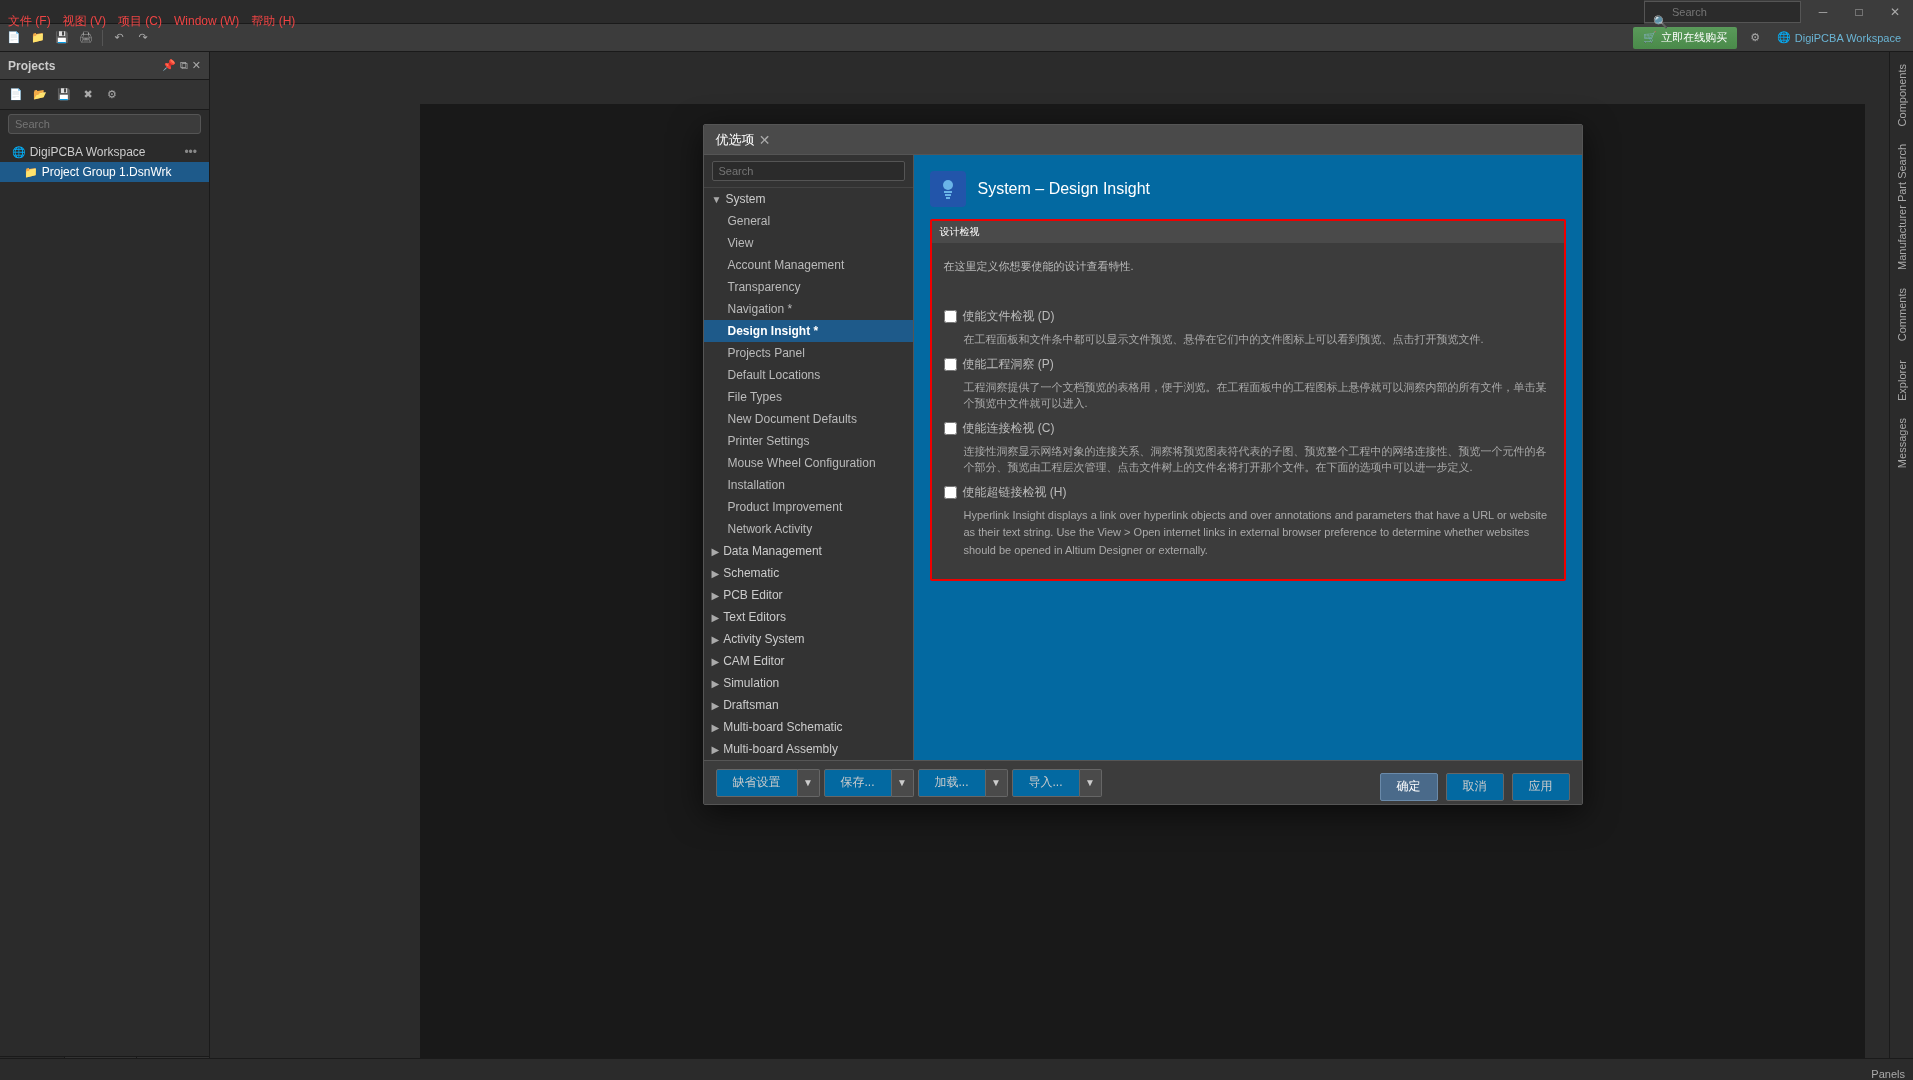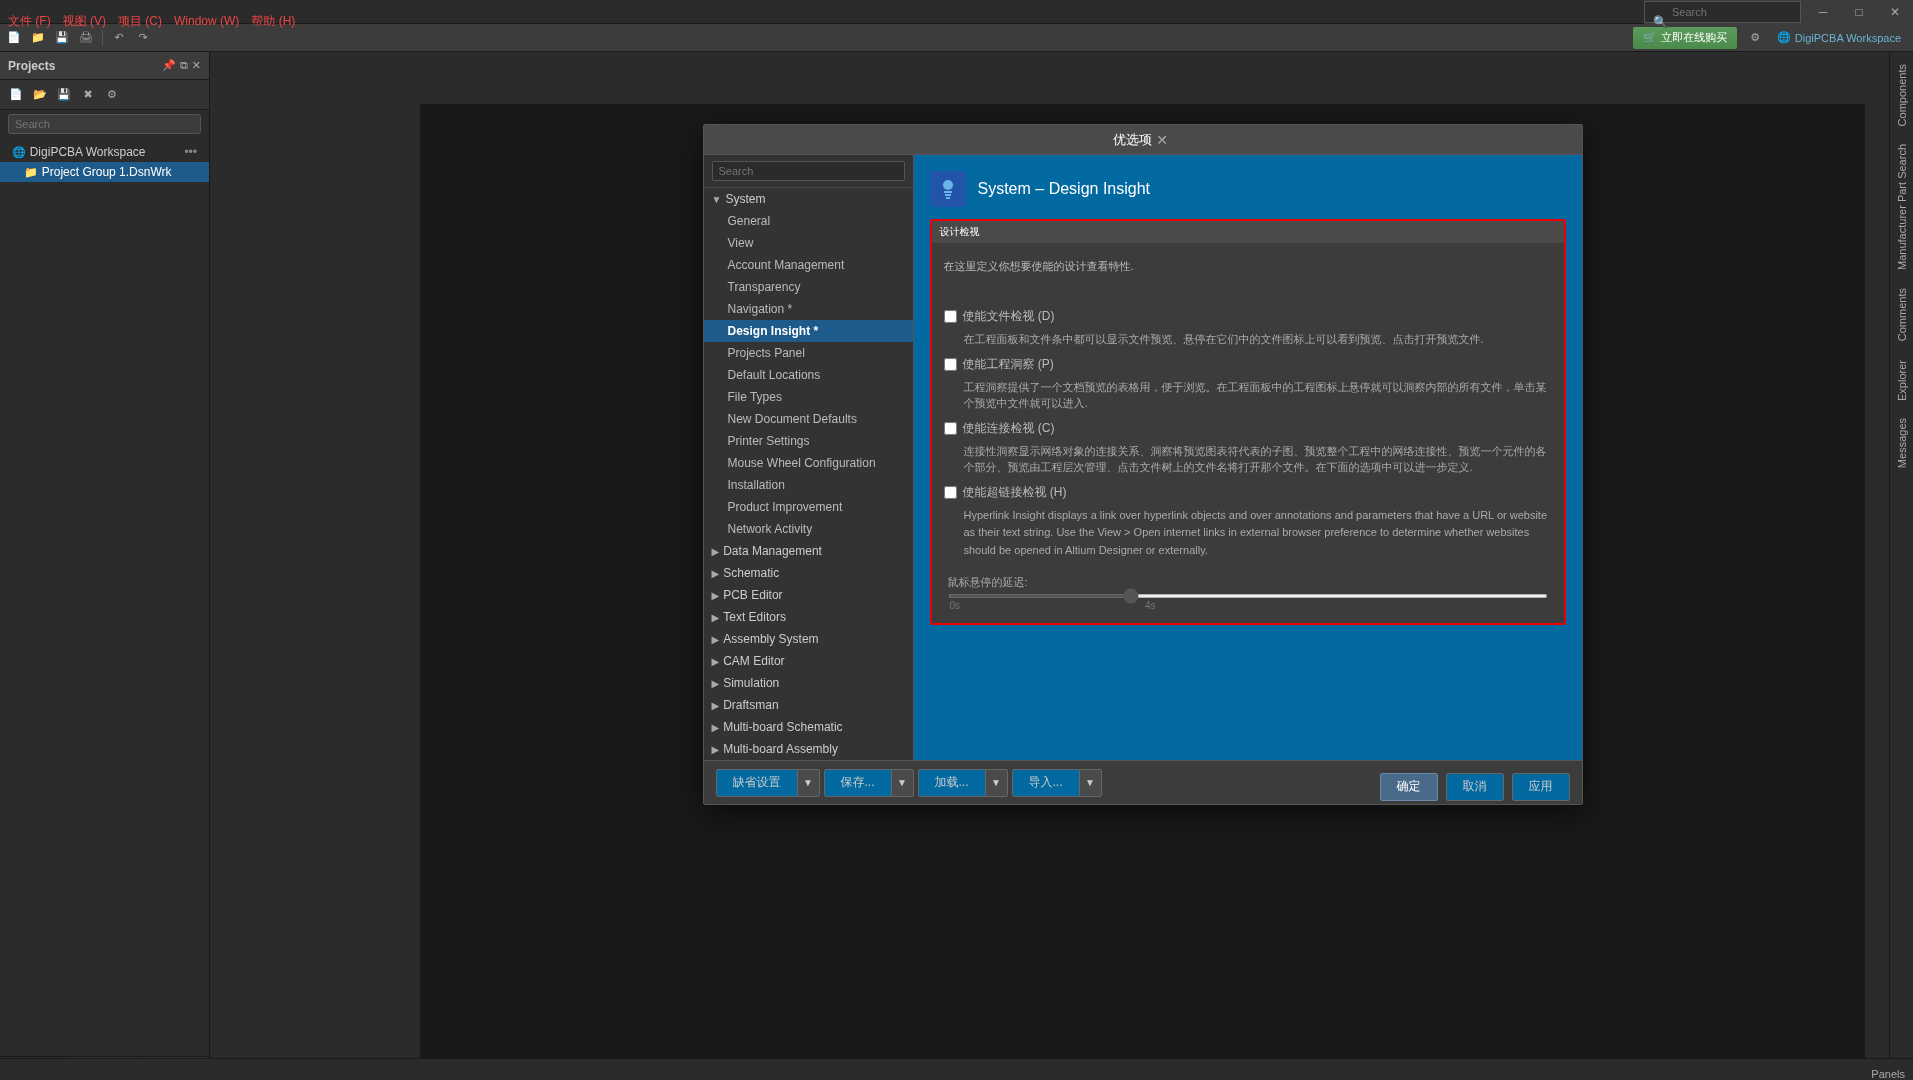--- a/index.html
+++ b/index.html
@@ -208,21 +208,21 @@
       border-radius: 2px;
       box-shadow: 0 8px 32px rgba(0,0,0,0.6);
       display: flex;
       flex-direction: column;
     }
     .dialog-titlebar {
       background: #4a4a4a;
       height: 30px;
       display: flex;
       align-items: center;
-      justify-content: center;
+      justify-content: flex-start;
       padding: 0 12px;
       border-bottom: 1px solid #555;
       border-radius: 2px 2px 0 0;
     }
     .dialog-title {
       color: #fff;
       font-size: 13px;
       font-weight: normal;
     }
     .dialog-close {
@@ -672,21 +672,21 @@
                 <span>PCB Editor</span>
               </div>
 
               <div class="nav-section-header">
                 <span class="arrow">▶</span>
                 <span>Text Editors</span>
               </div>
 
               <div class="nav-section-header">
                 <span class="arrow">▶</span>
-                <span>Assembly System</span>
+                <span>Activity System</span>
               </div>
 
               <div class="nav-section-header">
                 <span class="arrow">▶</span>
                 <span>CAM Editor</span>
               </div>
 
               <div class="nav-section-header">
                 <span class="arrow">▶</span>
                 <span>Simulation</span>
@@ -744,30 +744,20 @@
                 <label for="cb3" class="checkbox-label">使能连接检视 (C)</label>
               </div>
               <div class="sub-desc">连接性洞察显示网络对象的连接关系、洞察将预览图表符代表的子图、预览整个工程中的网络连接性、预览一个元件的各个部分、预览由工程层次管理、点击文件树上的文件名将打开那个文件。在下面的选项中可以进一步定义.</div>
 
               <div class="checkbox-row">
                 <input type="checkbox" id="cb4" style="">
                 <label for="cb4" class="checkbox-label">使能超链接检视 (H)</label>
               </div>
               <div class="hyperlink-text">Hyperlink Insight displays a link over hyperlink objects and over annotations and parameters that have a URL or website as their text string. Use the View &gt; Open internet links in external browser preference to determine whether websites should be opened in Altium Designer or externally.</div>
 
-              <div class="slider-row">
-                <div class="slider-label">鼠标悬停的延迟:</div>
-                <div class="slider-container">
-                  <input type="range" min="0" max="100" value="30" style="width: 200px;">
-                </div>
-                <div class="slider-marks" style="width:210px;">
-                  <span class="slider-mark">0s</span>
-                  <span class="slider-mark">4s</span>
-                </div>
-              </div>
             </div>
           </div>
         </div>
 
         <div class="dialog-footer">
           <div class="footer-left">
             <div class="btn-group">
               <button class="btn">缺省设置</button>
               <div class="btn-arrow">▼</div>
             </div>

